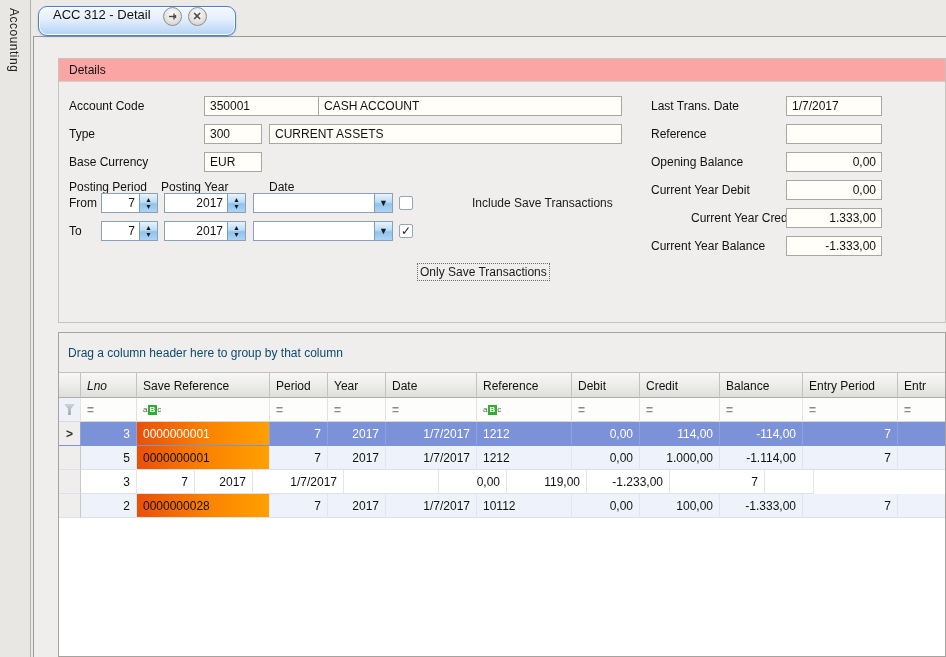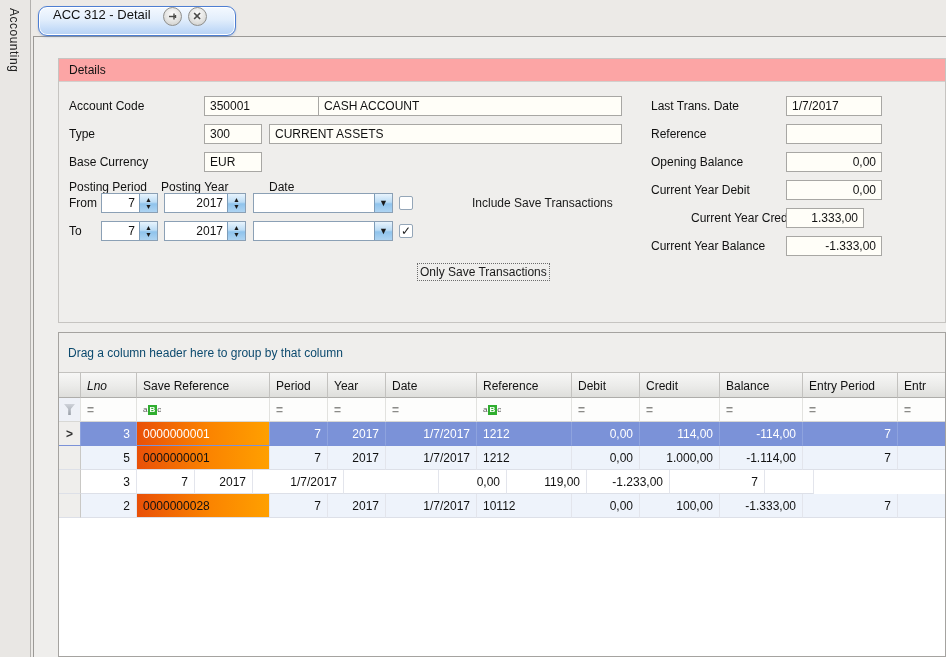--- a/index.html
+++ b/index.html
@@ -187,21 +187,21 @@
         <div id="summary">
             <div class="fld-label" style="left: 592px; top: 37px;">Last Trans. Date</div>
             <div class="fld" style="left: 727px; top: 37px; width: 96px;">1/7/2017</div>
             <div class="fld-label" style="left: 592px; top: 65px;">Reference</div>
             <div class="fld" style="left: 727px; top: 65px; width: 96px;"></div>
             <div class="fld-label" style="left: 592px; top: 93px;">Opening Balance</div>
             <div class="fld right" style="left: 727px; top: 93px; width: 96px;">0,00</div>
             <div class="fld-label" style="left: 592px; top: 121px;">Current Year Debit</div>
             <div class="fld right" style="left: 727px; top: 121px; width: 96px;">0,00</div>
             <div class="fld-label" style="left: 592px; top: 149px; margin-left: 40px;">Current Year Credit</div>
-            <div class="fld right" style="left: 727px; top: 149px; width: 78px;">1.333,00</div>
+            <div class="fld right" style="left: 727px; top: 149px; width: 96px;">1.333,00</div>
             <div class="fld-label" style="left: 592px; top: 177px;">Current Year Balance</div>
             <div class="fld right" style="left: 727px; top: 177px; width: 96px;">-1.333,00</div>
           </div>
       </div>
 
       <div id="grid">
         <div id="group-panel">Drag a column header here to group by that column</div>
         <div id="grid-header" class="grid-row">
             <div class="cell indicator" style="width: 22px; flex: 0 0 auto;"></div>
             <div class="cell" style="width: 56px; flex: 0 0 auto; font-style: italic;">Lno</div>

